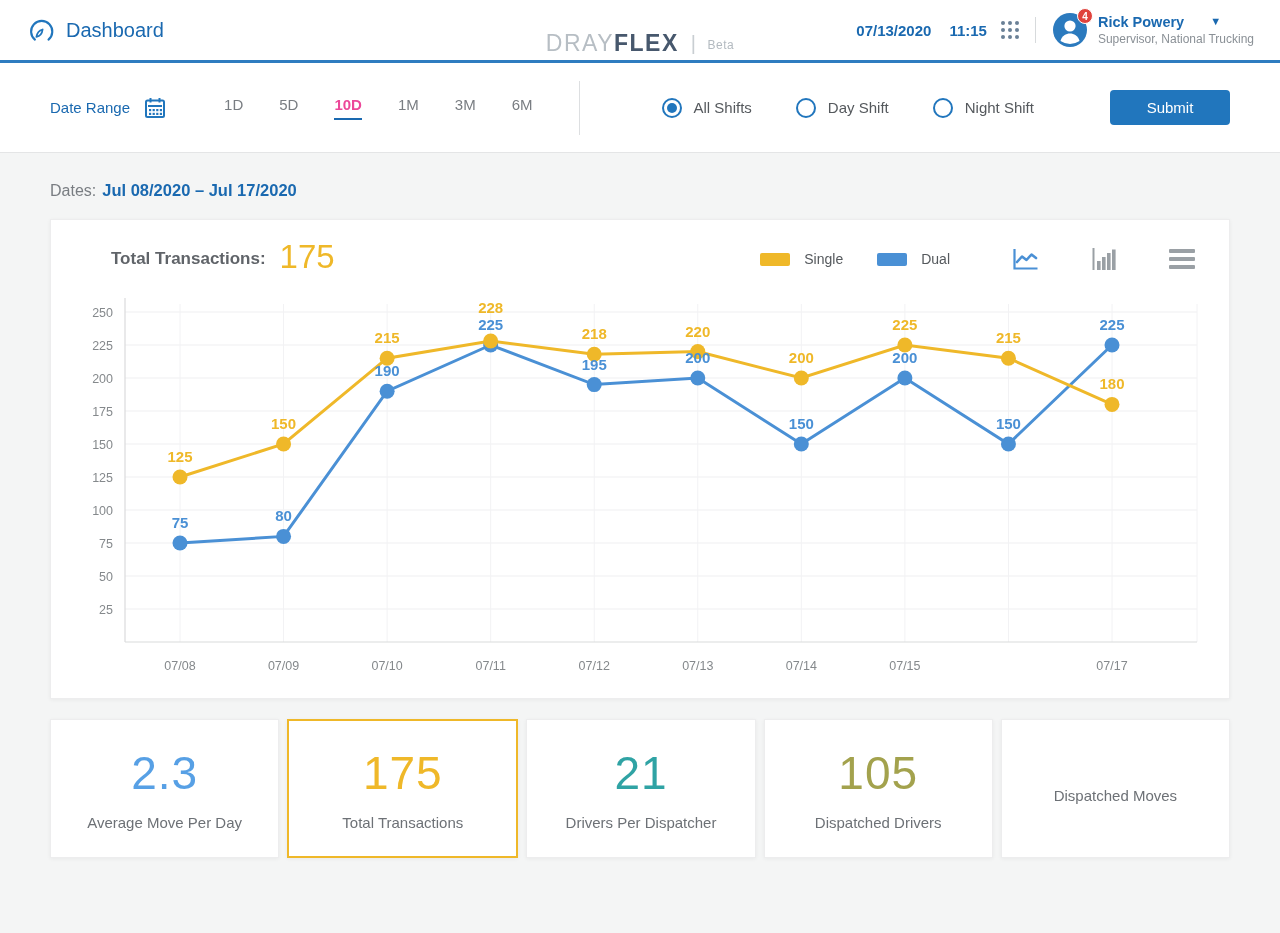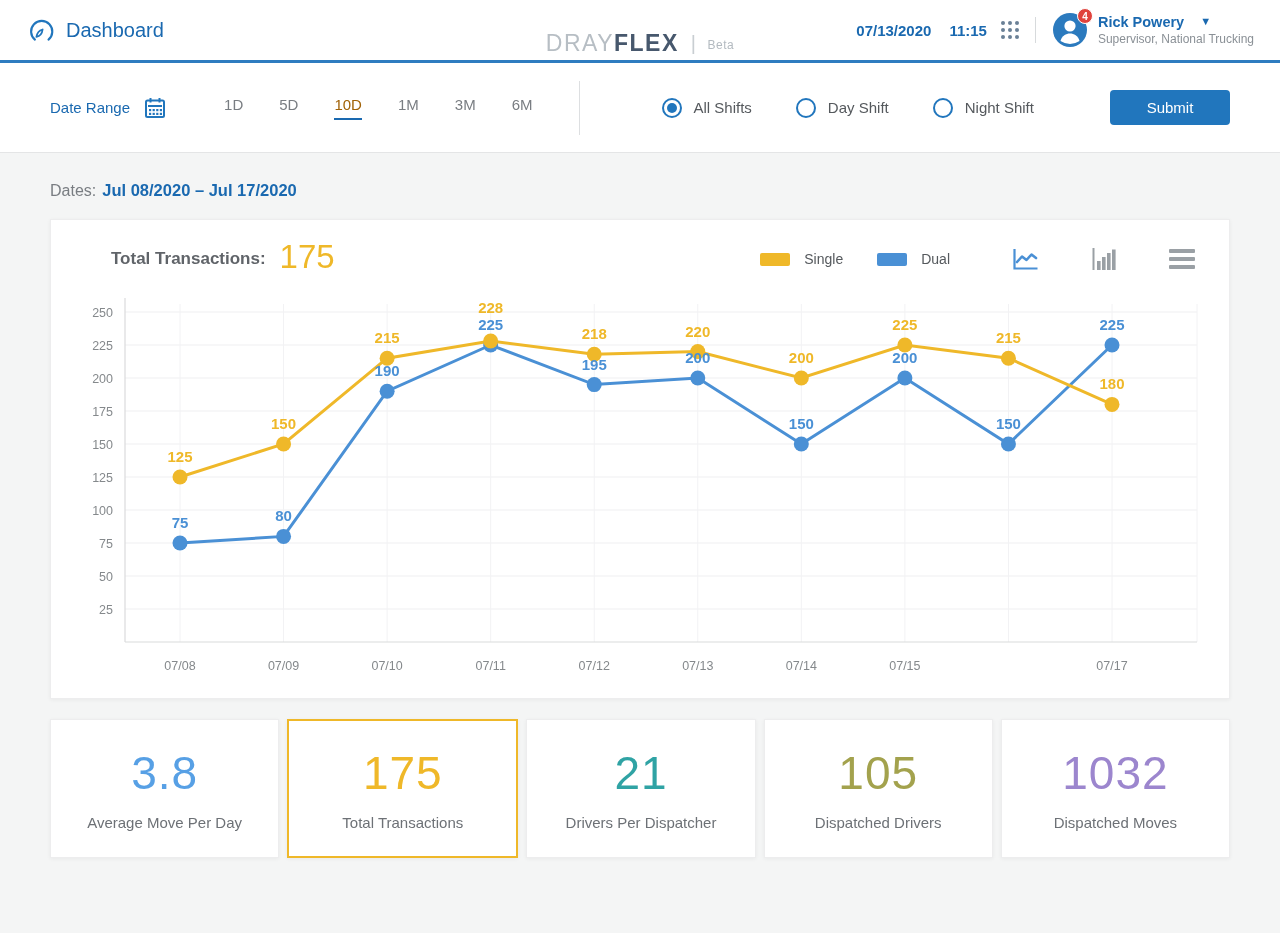--- a/index.html
+++ b/index.html
@@ -16,32 +16,32 @@
   .brand .beta { font-size:12px; color:#b3bac0; letter-spacing:.5px; margin-top:2px; }
   .hdr-right { margin-left:auto; display:flex; align-items:center; }
   .hdr-date,.hdr-time { font-size:15px; font-weight:700; color:#1a69b0; }
   .hdr-time { margin-left:18px; }
   .apps-grid { margin-left:14px; display:grid; grid-template-columns:repeat(3,4px); grid-gap:3px; cursor:pointer; }
   .apps-grid i { width:4px; height:4px; border-radius:50%; background:#6a8096; }
   .vdiv { width:1px; height:26px; background:#d7dadc; margin:0 16px; }
   .avatar-wrap { position:relative; width:36px; height:36px; cursor:pointer; }
   .badge { position:absolute; top:-4px; right:-5px; background:#e0433d; color:#fff; font-size:10px; font-weight:700; width:16px; height:16px; border-radius:50%; display:flex; align-items:center; justify-content:center; border:1px solid #fff; }
   .user-meta { margin-left:10px; line-height:1.25; }
-  .user-name-row { display:flex; align-items:center; gap:16px; cursor:pointer; }
+  .user-name-row { display:flex; align-items:center; gap:26px; cursor:pointer; }
   .user-name { font-size:14.5px; font-weight:700; color:#1a69b0; }
   .chev { color:#1a69b0; font-size:11px; }
   .user-role { font-size:12px; color:#8a9096; margin-top:1px; }
 
   
   .filterbar { height:90px; background:#fff; border-bottom:1px solid #e4e5e6; display:flex; align-items:center; padding:0 50px; }
   .dr-label { font-size:15px; color:#1a69b0; cursor:pointer; }
   .cal-icon { margin-left:14px; cursor:pointer; display:flex; }
   .ranges { display:flex; gap:36px; margin-left:58px; }
   .range-opt { font-size:15px; color:#797d82; cursor:pointer; padding-bottom:5px; }
-  .range-opt.active { color:#a16207; font-weight:400; border-bottom:2px solid #1a69b0; }
+  .range-opt.active { color:#ec4899; font-weight:700; border-bottom:2px solid #1a69b0; }
   .filter-vdiv { width:1px; height:54px; background:#dddfe1; margin:0 46px; }
   .shifts { display:flex; gap:44px; align-items:center;padding-left:36px; }
   .shift { display:flex; align-items:center; gap:12px; cursor:pointer; }
   .radio { width:20px; height:20px; border:2px solid #2176bd; border-radius:50%; display:flex; align-items:center; justify-content:center; flex:none; }
   .radio.sel::after { content:""; width:10px; height:10px; border-radius:50%; background:#2176bd; }
   .shift span.lbl { font-size:15px; color:#55595d; }
   .submit-btn { margin-left:auto; width:120px; height:35px; background:#2176bd; color:#fff; border:none; border-radius:4px; font-size:15px; font-family:inherit; cursor:pointer; }
 
   
   .main { padding:0 50px; }
@@ -305,39 +305,38 @@
         <text x="837.8888888888889" y="79" text-anchor="middle" class="dlabel" fill="#4A90D5">200</text>
         <text x="941.4444444444445" y="59.19999999999999" text-anchor="middle" class="dlabel" fill="#EFB829">215</text>
         <text x="941.4444444444445" y="145" text-anchor="middle" class="dlabel" fill="#4A90D5">150</text>
         <text x="1045" y="105.39999999999998" text-anchor="middle" class="dlabel" fill="#EFB829">180</text>
         <text x="1045" y="46" text-anchor="middle" class="dlabel" fill="#4A90D5">225</text>
       </svg>
   </div>
 
   <div class="stats-row" id="stats-row">
   <div class="stat-card">
-    <div class="stat-value" style="color: rgb(87, 160, 229);">3.8</div>
+    <div class="stat-value" style="color: rgb(87, 160, 229);">2.3</div>
     <div class="stat-label">Average Move Per Day</div>
   </div>
 
 
   <div class="stat-card highlight">
     <div class="stat-value" style="color: rgb(239, 184, 41);">175</div>
     <div class="stat-label">Total Transactions</div>
   </div>
 
   <div class="stat-card">
     <div class="stat-value" style="color: rgb(47, 163, 164);">21</div>
     <div class="stat-label">Drivers Per Dispatcher</div>
   </div>
 
   <div class="stat-card">
     <div class="stat-value" style="color: rgb(163, 162, 77);">105</div>
     <div class="stat-label">Dispatched Drivers</div>
   </div>
 
   <div class="stat-card">
-    <div class="stat-value" style="color: rgb(156, 134, 206);">1032</div>
     <div class="stat-label">Dispatched Moves</div>
   </div>
 </div>
 
 </div>
 
 </body></html>

